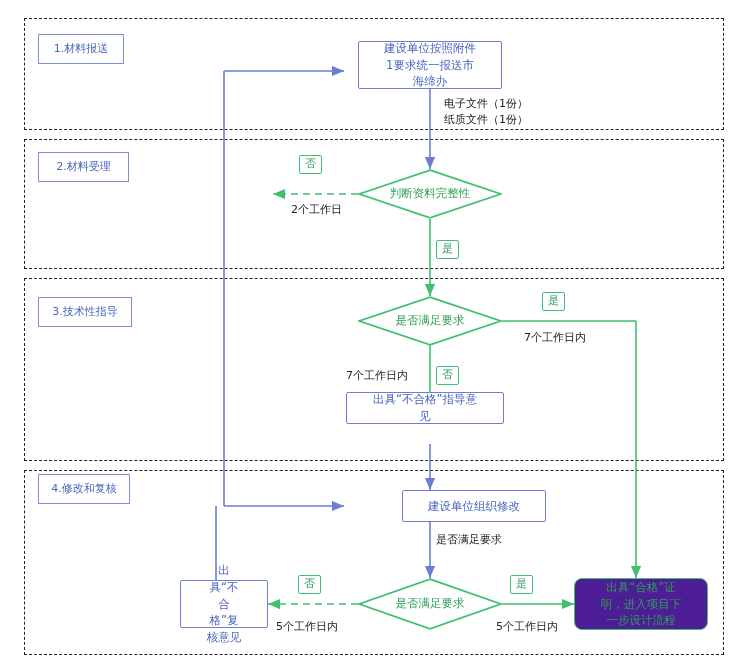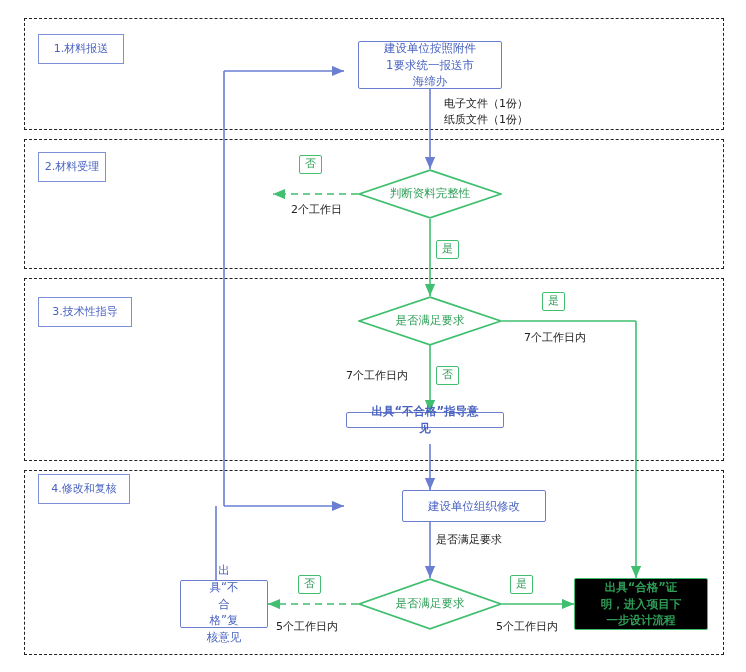--- a/index.html
+++ b/index.html
@@ -43,23 +43,22 @@
   }
   .node.blue{
     border:1.6px solid #6a7fd2;
     color:#4a63c0;
     background:#ffffff;
     border-radius:2px;
   }
   .node.green{
     border:1.6px solid #3fbf6f;
     color:#2e9e57;
-    background:#000000;
-    border-radius:2px;
-    font-weight:bold;
+    background:#4c1d95;
+    border-radius:8px;
   }
 
   .diamond{
     position:absolute;
     display:flex;align-items:center;justify-content:center;
   }
   .diamond .dshape{
     position:absolute;left:0;top:0;width:100%;height:100%;
   }
   .diamond .dtext{
@@ -127,42 +126,42 @@
     <path d="M430,522 L430,578" stroke="#6a7fd2" stroke-width="1.6" fill="none" marker-end="url(#arrB)"></path>
 
     <path d="M358,604 L268,604" stroke="#3fbf6f" stroke-width="1.6" fill="none" stroke-dasharray="7,5" marker-end="url(#arrG)"></path>
 
     <path d="M502,604 L574,604" stroke="#3fbf6f" stroke-width="1.6" fill="none" marker-end="url(#arrG)"></path>
 
     <path d="M216,582 L216,506" stroke="#6a7fd2" stroke-width="1.6" fill="none"></path>
   </svg>
 
   <div class="lane-label" style="left:38px;top:34px;width:86px;height:30px;">1.材料报送</div>
-  <div class="lane-label" style="left:38px;top:152px;width:68px;height:30px;">2.材料受理</div>
+  <div class="lane-label" style="left:38px;top:152px;width:91px;height:30px;">2.材料受理</div>
   <div class="lane-label" style="left:38px;top:297px;width:94px;height:30px;">3.技术性指导</div>
   <div class="lane-label" style="left:38px;top:474px;width:92px;height:30px;">4.修改和复核</div>
 
   <div class="node blue" style="left:358px;top:41px;width:144px;height:48px;">建设单位按照附件1要求统一报送市海缔办</div>
 
 
   <div class="diamond" style="left:358px;top:169px;width:144px;height:50px;">
     <svg class="dshape" viewBox="0 0 144 50" preserveAspectRatio="none">
       <polygon points="72,1.2 142.8,25 72,48.8 1.2,25" fill="#ffffff" stroke="#3fbf6f" stroke-width="1.8"></polygon>
     </svg>
     <div class="dtext">判断资料完整性</div>
   </div>
 
   <div class="diamond" style="left:358px;top:296px;width:144px;height:50px;">
     <svg class="dshape" viewBox="0 0 144 50" preserveAspectRatio="none">
       <polygon points="72,1.2 142.8,25 72,48.8 1.2,25" fill="#ffffff" stroke="#3fbf6f" stroke-width="1.8"></polygon>
     </svg>
     <div class="dtext">是否满足要求</div>
   </div>
 
-  <div class="node blue" style="left:346px;top:412px;width:158px;height:16px;font-weight:bold;">出具“不合格”指导意见</div>
+  <div class="node blue" style="left:346px;top:392px;width:158px;height:32px;">出具“不合格”指导意见</div>
 
   <div class="node blue" style="left:358px;top:490px;width:144px;height:32px;margin-left:44px;">建设单位组织修改</div>
 
   <div class="diamond" style="left:358px;top:578px;width:144px;height:52px;">
     <svg class="dshape" viewBox="0 0 144 52" preserveAspectRatio="none">
       <polygon points="72,1.2 142.8,26 72,50.8 1.2,26" fill="#ffffff" stroke="#3fbf6f" stroke-width="1.8"></polygon>
     </svg>
     <div class="dtext">是否满足要求</div>
   </div>
 

